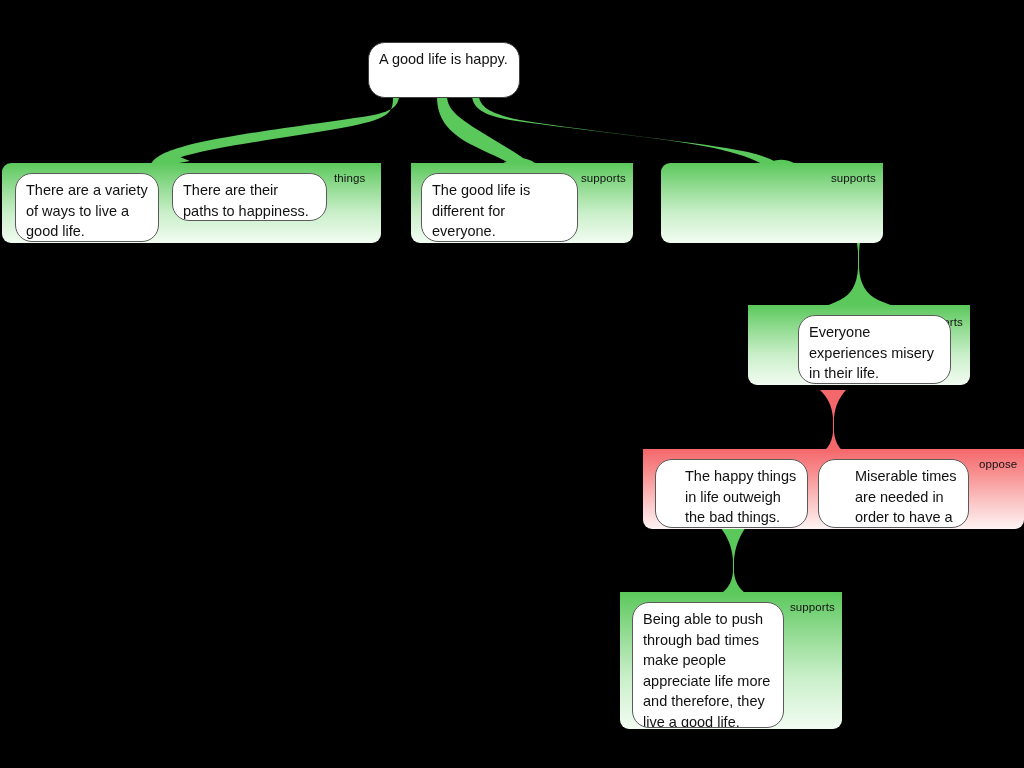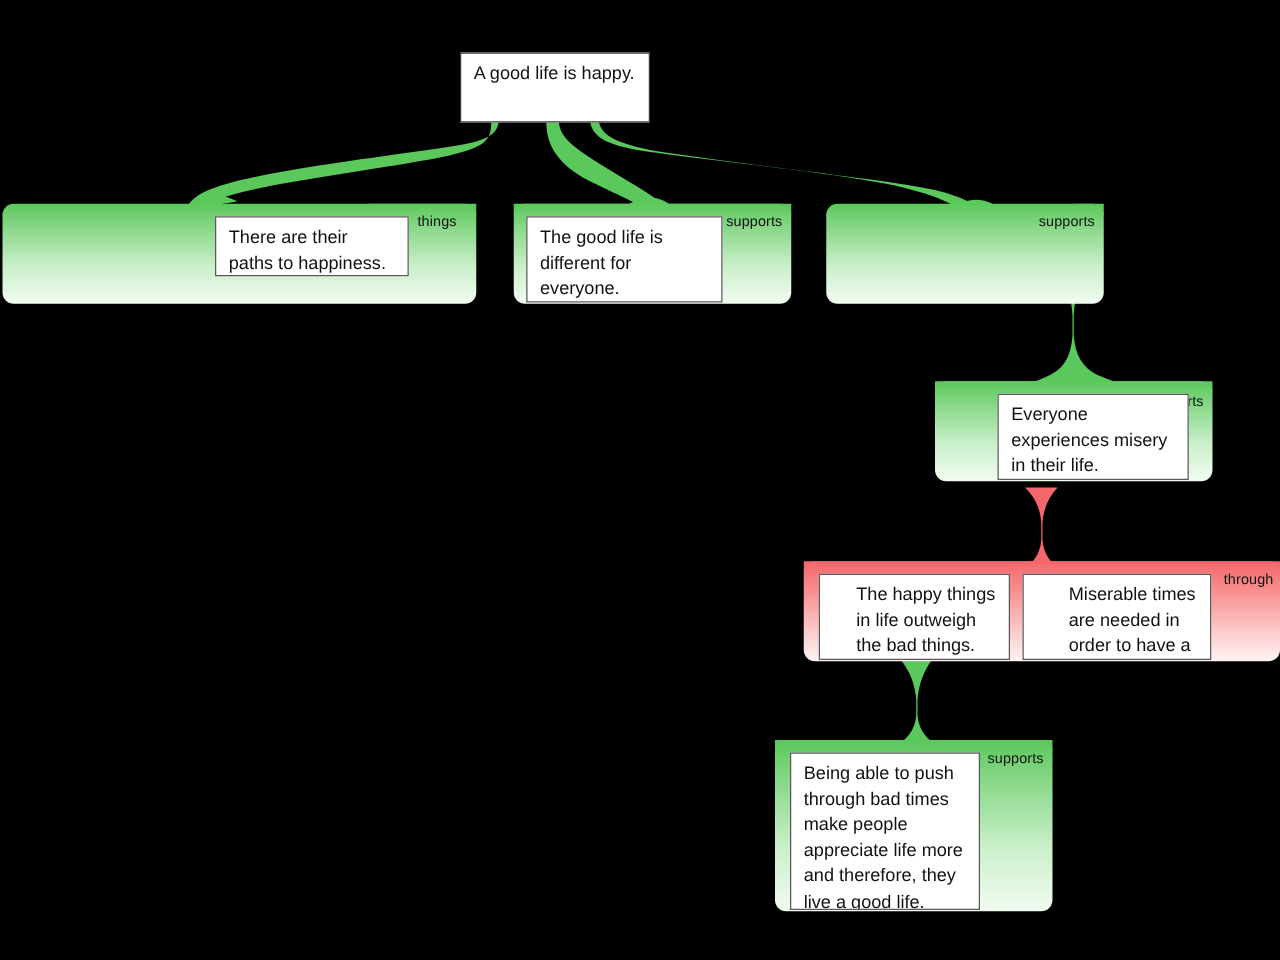--- a/index.html
+++ b/index.html
@@ -38,21 +38,21 @@
     position: absolute;
     font-size: 11.5px;
     color: #111111;
     white-space: nowrap;
     letter-spacing: 0.1px;
   }
   .claim {
     position: absolute;
     background: #FFFFFF;
     border: 1.2px solid #5A5A5A;
-    border-radius: 0;
+    border-radius: 17px;
     box-sizing: border-box;
     font-size: 14.5px;
     line-height: 20.5px;
     color: #111111;
     padding: 6px 9px 6px 10px;
     overflow: hidden;
   }
   .claim.root {
     border-color: #3F3F3F;
   }
@@ -103,20 +103,23 @@
     <path fill="#5BC85B" d="M 620,601 L 842,601 L 842,592 L 620,592 Z"></path>
   </svg>
 
   <div class="claim root" style="left:368px; top:42px; width:152px; height:56px;">
     <span>A good life is happy.</span>
   </div>
 
   <div class="panel support" style="left:2px; top:163px; width:379px; height:80px;">
   </div>
   <div class="panel-label" style="left:334px; top:172px;">things</div>
+  <div class="claim" style="left:15px; top:173px; width:144px; height:69px;">
+    <span>There are a variety of ways to live a good life.</span>
+  </div>
   <div class="claim" style="left:172px; top:173px; width:155px; height:48px;">
     <span>There are their paths to happiness.</span>
   </div>
 
   <div class="panel support" style="left:411px; top:163px; width:222px; height:80px;">
   </div>
   <div class="panel-label" style="left:581px; top:172px;">supports</div>
   <div class="claim" style="left:421px; top:173px; width:157px; height:69px;">
     <span>The good life is different for everyone.</span>
   </div>
@@ -127,21 +130,21 @@
 
   <div class="panel support" style="left:748px; top:305px; width:222px; height:80px;">
   </div>
   <div class="panel-label" style="left:918px; top:316px;">supports</div>
   <div class="claim" style="left:758px; top:315px; width:153px; height:69px;margin-left:40px;">
     <span>Everyone experiences misery in their life.</span>
   </div>
 
   <div class="panel oppose" style="left:643px; top:449px; width:381px; height:80px;">
   </div>
-  <div class="panel-label" style="left:979px; top:458px;">through</div>
+  <div class="panel-label" style="left:979px; top:458px;">oppose</div>
   <div class="claim" style="left:655px; top:459px; width:153px; height:69px;padding-left:29px;">
     <span>The happy things in life outweigh the bad things.</span>
   </div>
   <div class="claim" style="left:818px; top:459px; width:151px; height:69px;padding-left:36px;">
     <span>Miserable times are needed in order to have a good life.</span>
   </div>
 
   <div class="panel support" style="left:620px; top:592px; width:222px; height:137px;">
   </div>
   <div class="panel-label" style="left:790px; top:601px;">supports</div>

